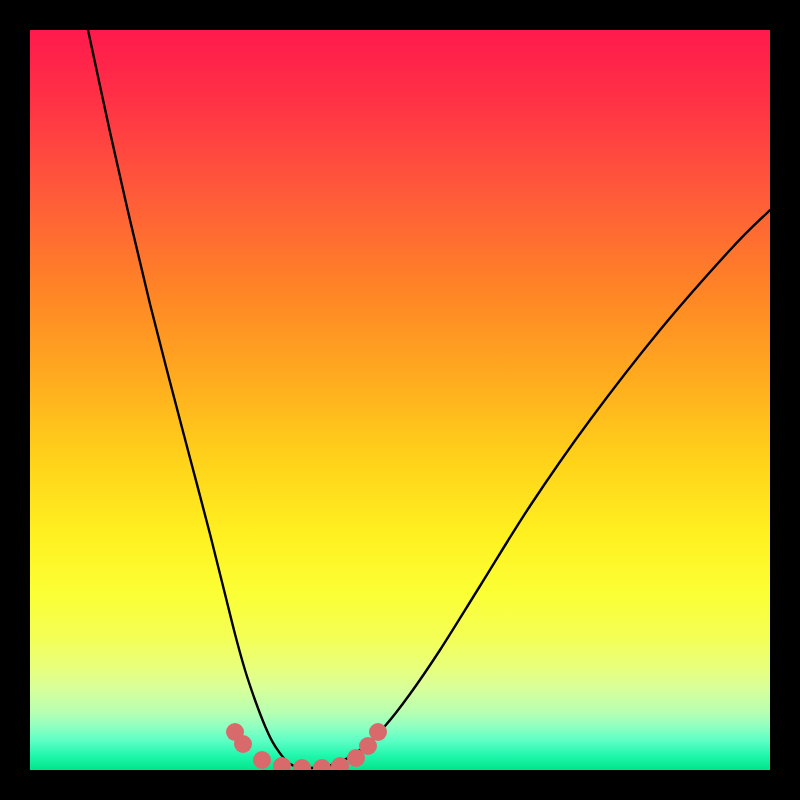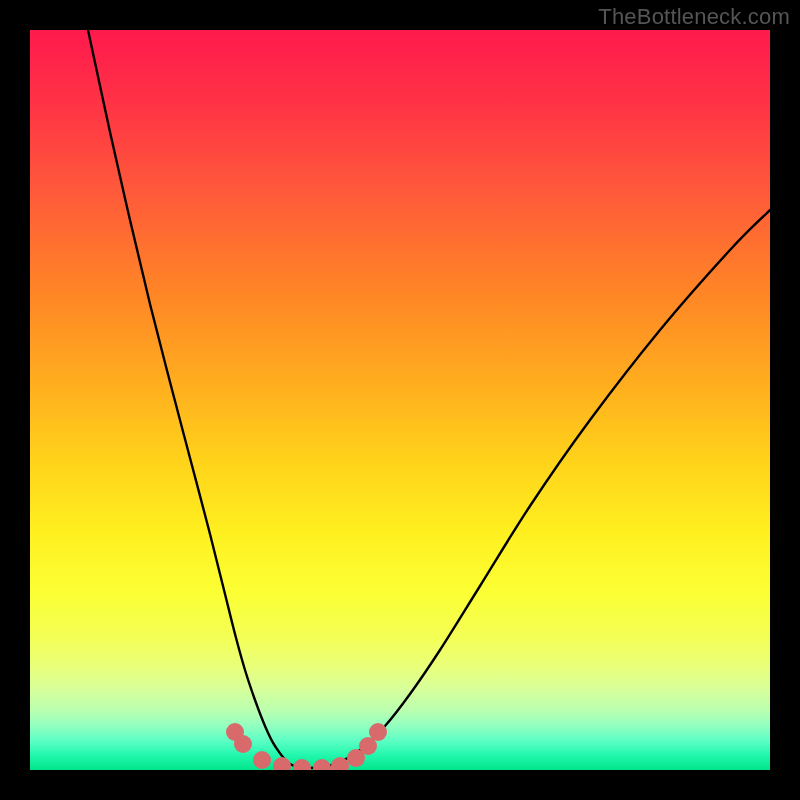--- a/index.html
+++ b/index.html
@@ -62,21 +62,20 @@
     font-size: 22px;
     font-weight: 500;
     letter-spacing: 0.2px;
     user-select: none;
   }
 </style>
 </head>
 <body>
 
 <div class="frame">
-  <div class="watermark">TheBottleneck.com</div>
   <div class="plot">
     <div class="gradient"></div>
     <svg class="curve" viewBox="0 0 740 740" preserveAspectRatio="none">
       <path id="curve-path" fill="none" stroke="#000000" stroke-width="2.4" stroke-linecap="round" d="M 58 0 C 61.7 17.0, 73.0 70.3, 80 102 C 87.0 133.7, 93.3 161.3, 100 190 C 106.7 218.7, 113.3 247.0, 120 274 C 126.7 301.0, 133.3 326.3, 140 352 C 146.7 377.7, 153.3 402.7, 160 428 C 166.7 453.3, 174.2 481.3, 180 504 C 185.8 526.7, 190.8 547.3, 195 564 C 199.2 580.7, 201.7 591.3, 205 604 C 208.3 616.7, 211.7 629.0, 215 640 C 218.3 651.0, 221.7 660.7, 225 670 C 228.3 679.3, 231.7 688.3, 235 696 C 238.3 703.7, 240.8 709.7, 245 716 C 249.2 722.3, 254.2 730.3, 260 734 C 265.8 737.7, 272.5 738.0, 280 738 C 287.5 738.0, 296.7 737.0, 305 734 C 313.3 731.0, 321.7 726.3, 330 720 C 338.3 713.7, 346.7 705.3, 355 696 C 363.3 686.7, 370.8 676.7, 380 664 C 389.2 651.3, 398.3 638.0, 410 620 C 421.7 602.0, 435.0 580.0, 450 556 C 465.0 532.0, 481.7 503.7, 500 476 C 518.3 448.3, 538.3 419.3, 560 390 C 581.7 360.7, 606.7 328.3, 630 300 C 653.3 271.7, 681.7 240.0, 700 220 C 718.3 200.0, 733.3 186.7, 740 180"></path>
       <g id="markers">
           <circle cx="205" cy="702" r="9" fill="#d86a6c"></circle>
           <circle cx="213" cy="714" r="9" fill="#d86a6c"></circle>
           <circle cx="232" cy="730" r="9" fill="#d86a6c"></circle>
           <circle cx="252" cy="736" r="9" fill="#d86a6c"></circle>
           <circle cx="272" cy="738" r="9" fill="#d86a6c"></circle>

